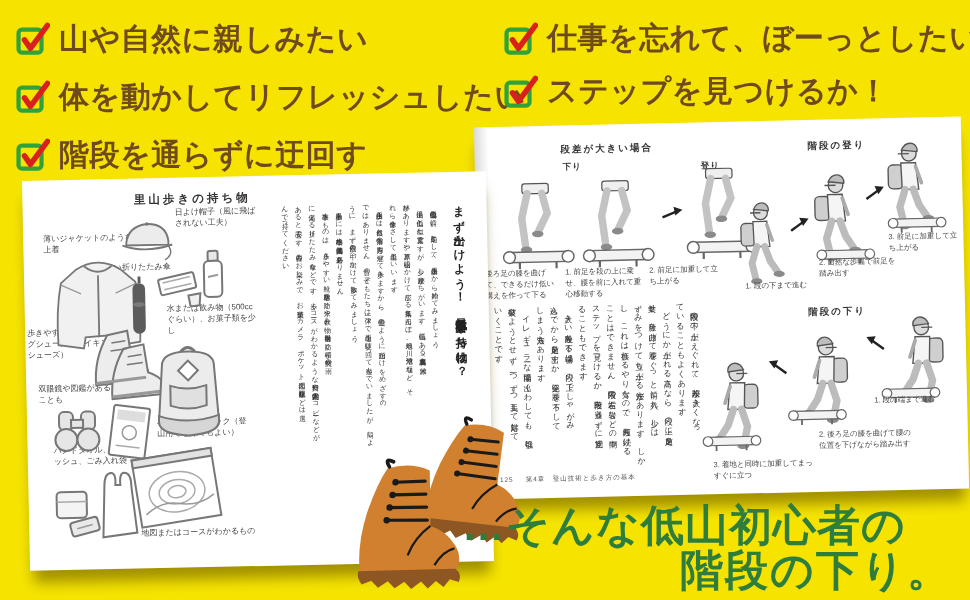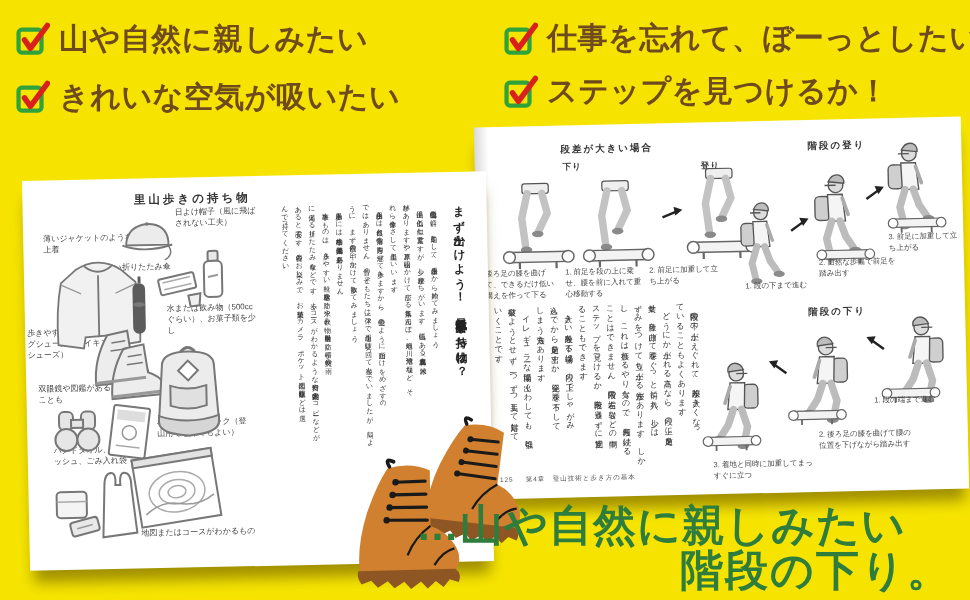--- a/index.html
+++ b/index.html
@@ -115,21 +115,27 @@
     <div class="check-item">
       <span class="cbx"><svg>
             <use href="#cbx"></use>
           </svg></span>
       <span class="ctext">山や自然に親しみたい</span>
     </div>
     <div class="check-item">
       <span class="cbx"><svg>
             <use href="#cbx"></use>
           </svg></span>
-      <span class="ctext">きれいな空気が吸いたい</span>
+      <span class="ctext">体を動かしてリフレッシュしたい</span>
+    </div>
+    <div class="check-item">
+      <span class="cbx"><svg>
+            <use href="#cbx"></use>
+          </svg></span>
+      <span class="ctext">階段を通らずに迂回す</span>
     </div>
   </section>
 
   <section class="checklist cl-right">
     <div class="check-item">
       <span class="cbx"><svg>
             <use href="#cbx"></use>
           </svg></span>
       <span class="ctext">仕事を忘れて、ぼーっとしたい</span>
     </div>
@@ -440,17 +446,17 @@
         </svg>
     </div>
     <div class="boot" style="left:0;top:40px;width:122px;height:138px;transform:rotate(5deg);">
       <svg viewBox="0 0 130 150" style="width:100%;height:100%;">
           <use href="#boot"></use>
         </svg>
     </div>
   </div>
 
   <div class="tagline">
-    <div class="tl1">…山や自然に親しみたい</div>
+    <div class="tl1">…そんな低山初心者の</div>
     <div class="tl2">階段の下り。</div>
   </div>
 
 </div>
 
 </body></html>

